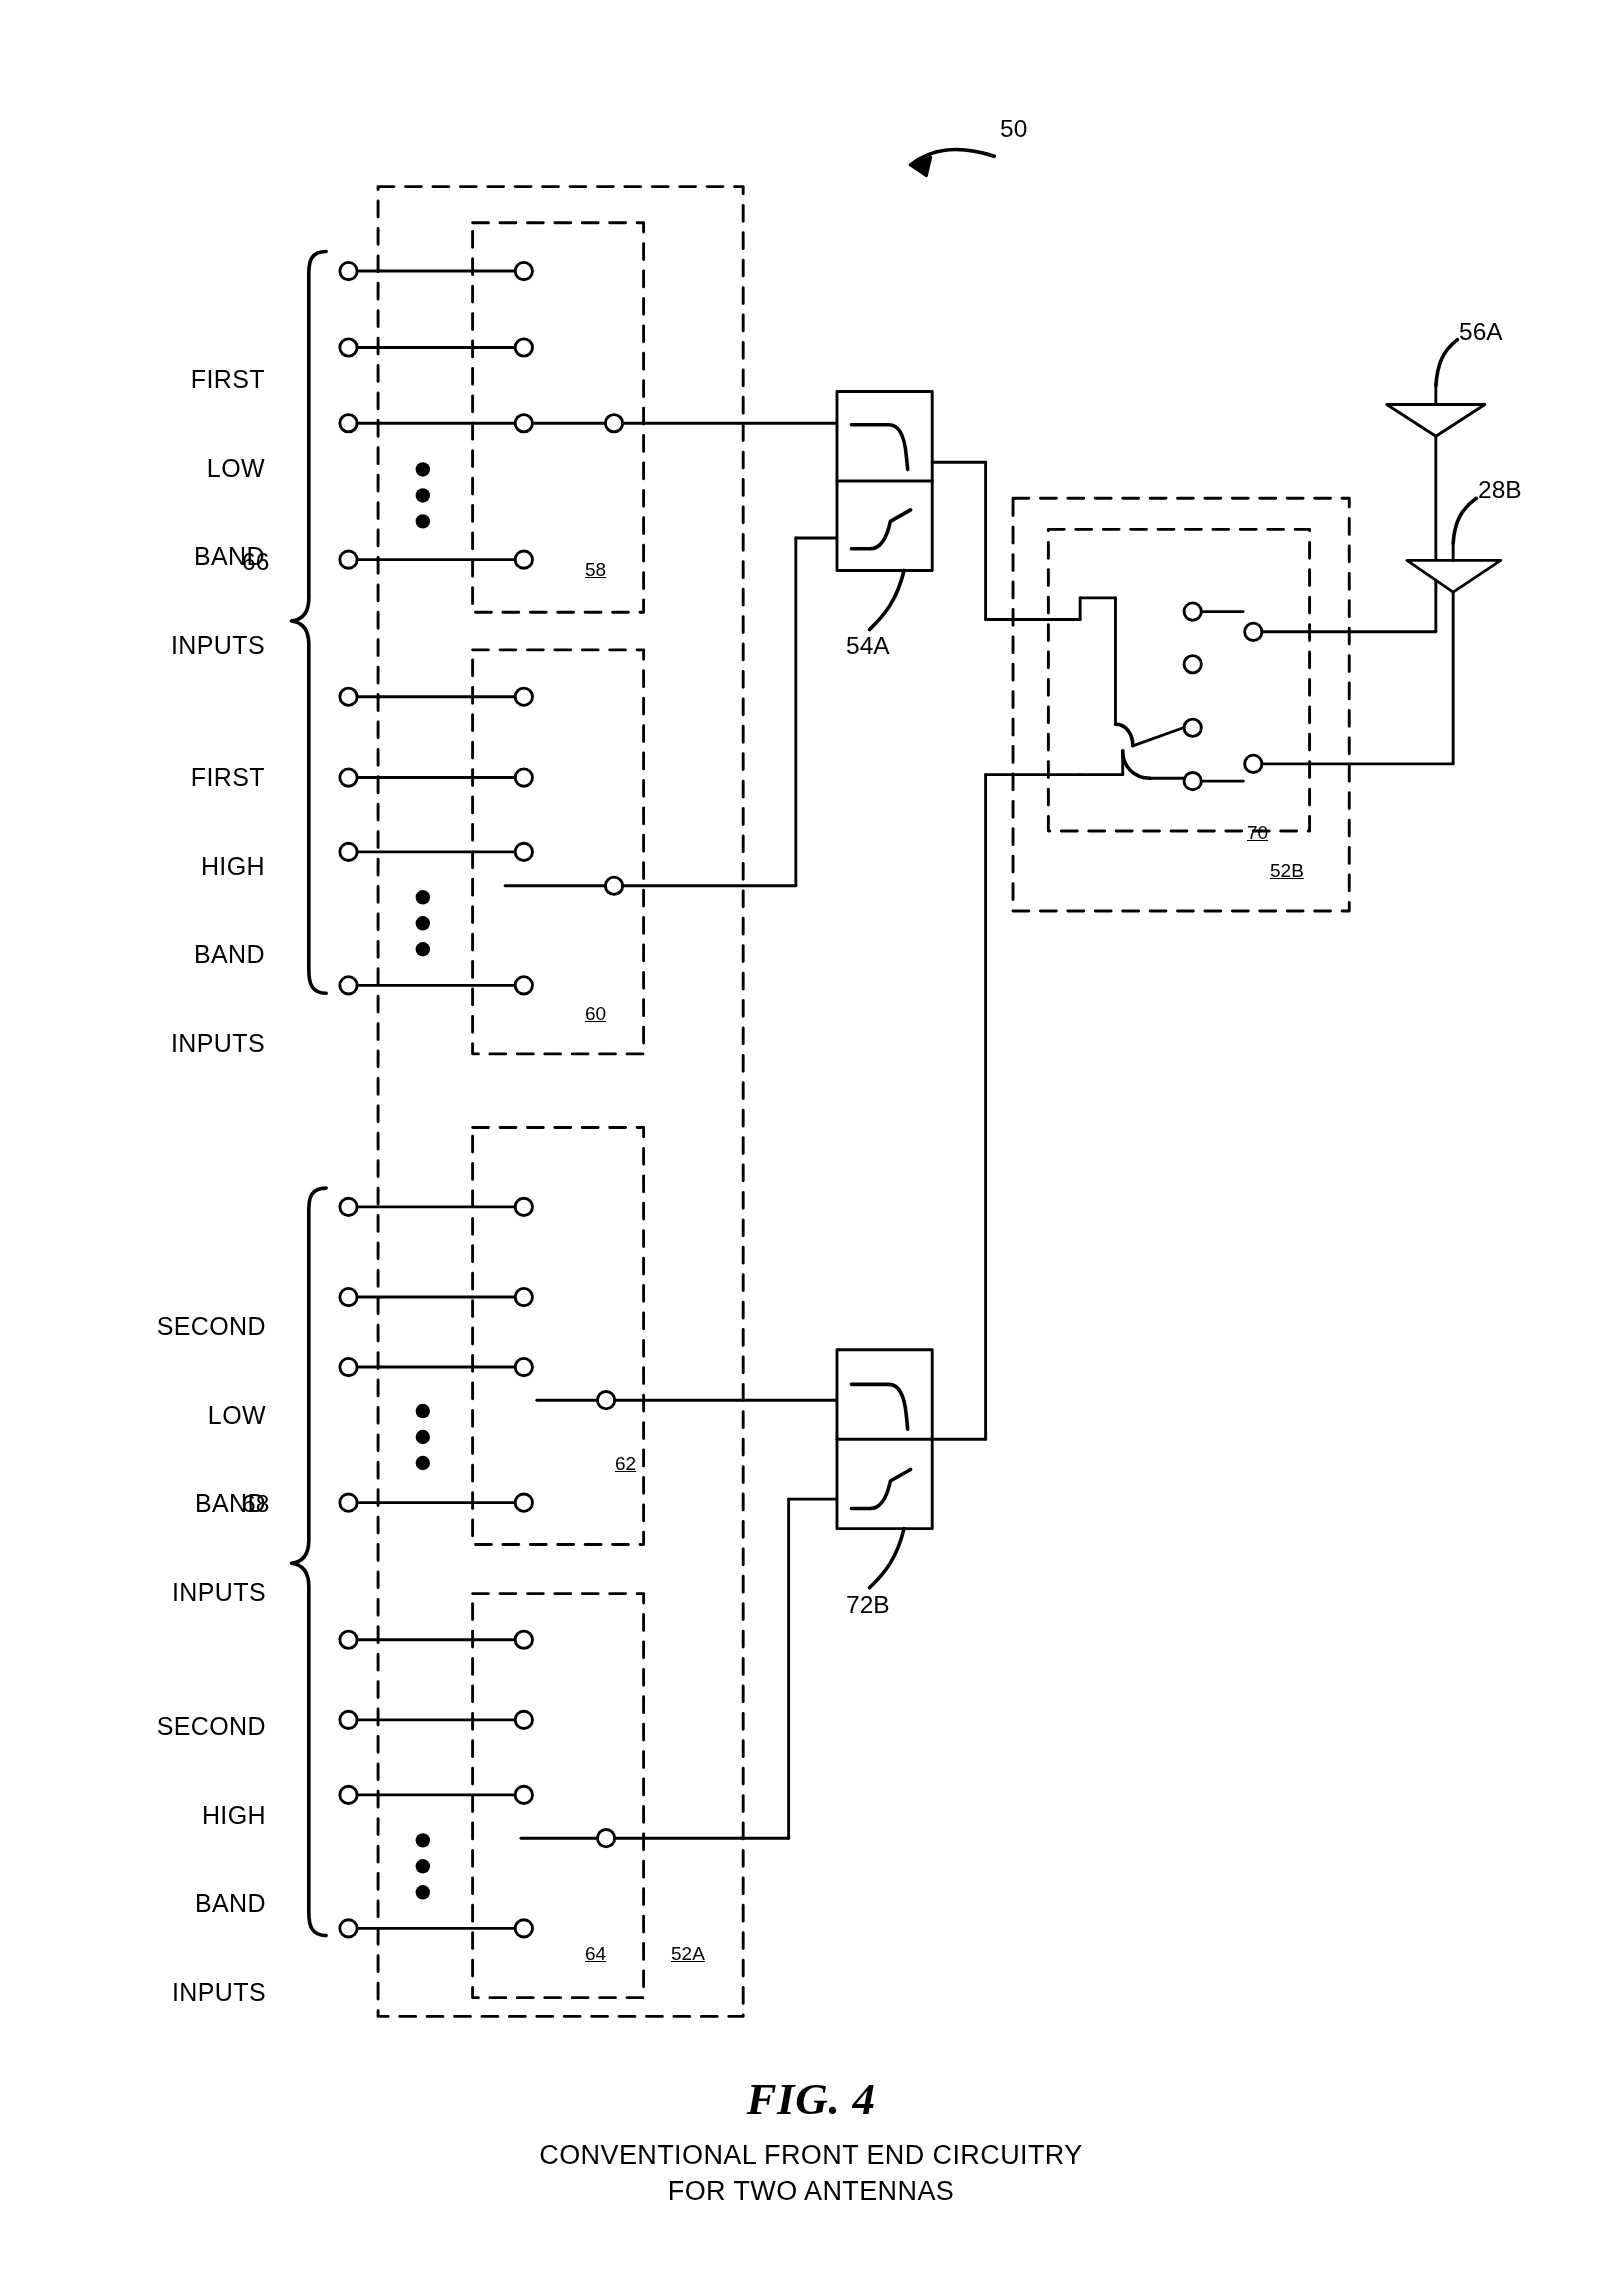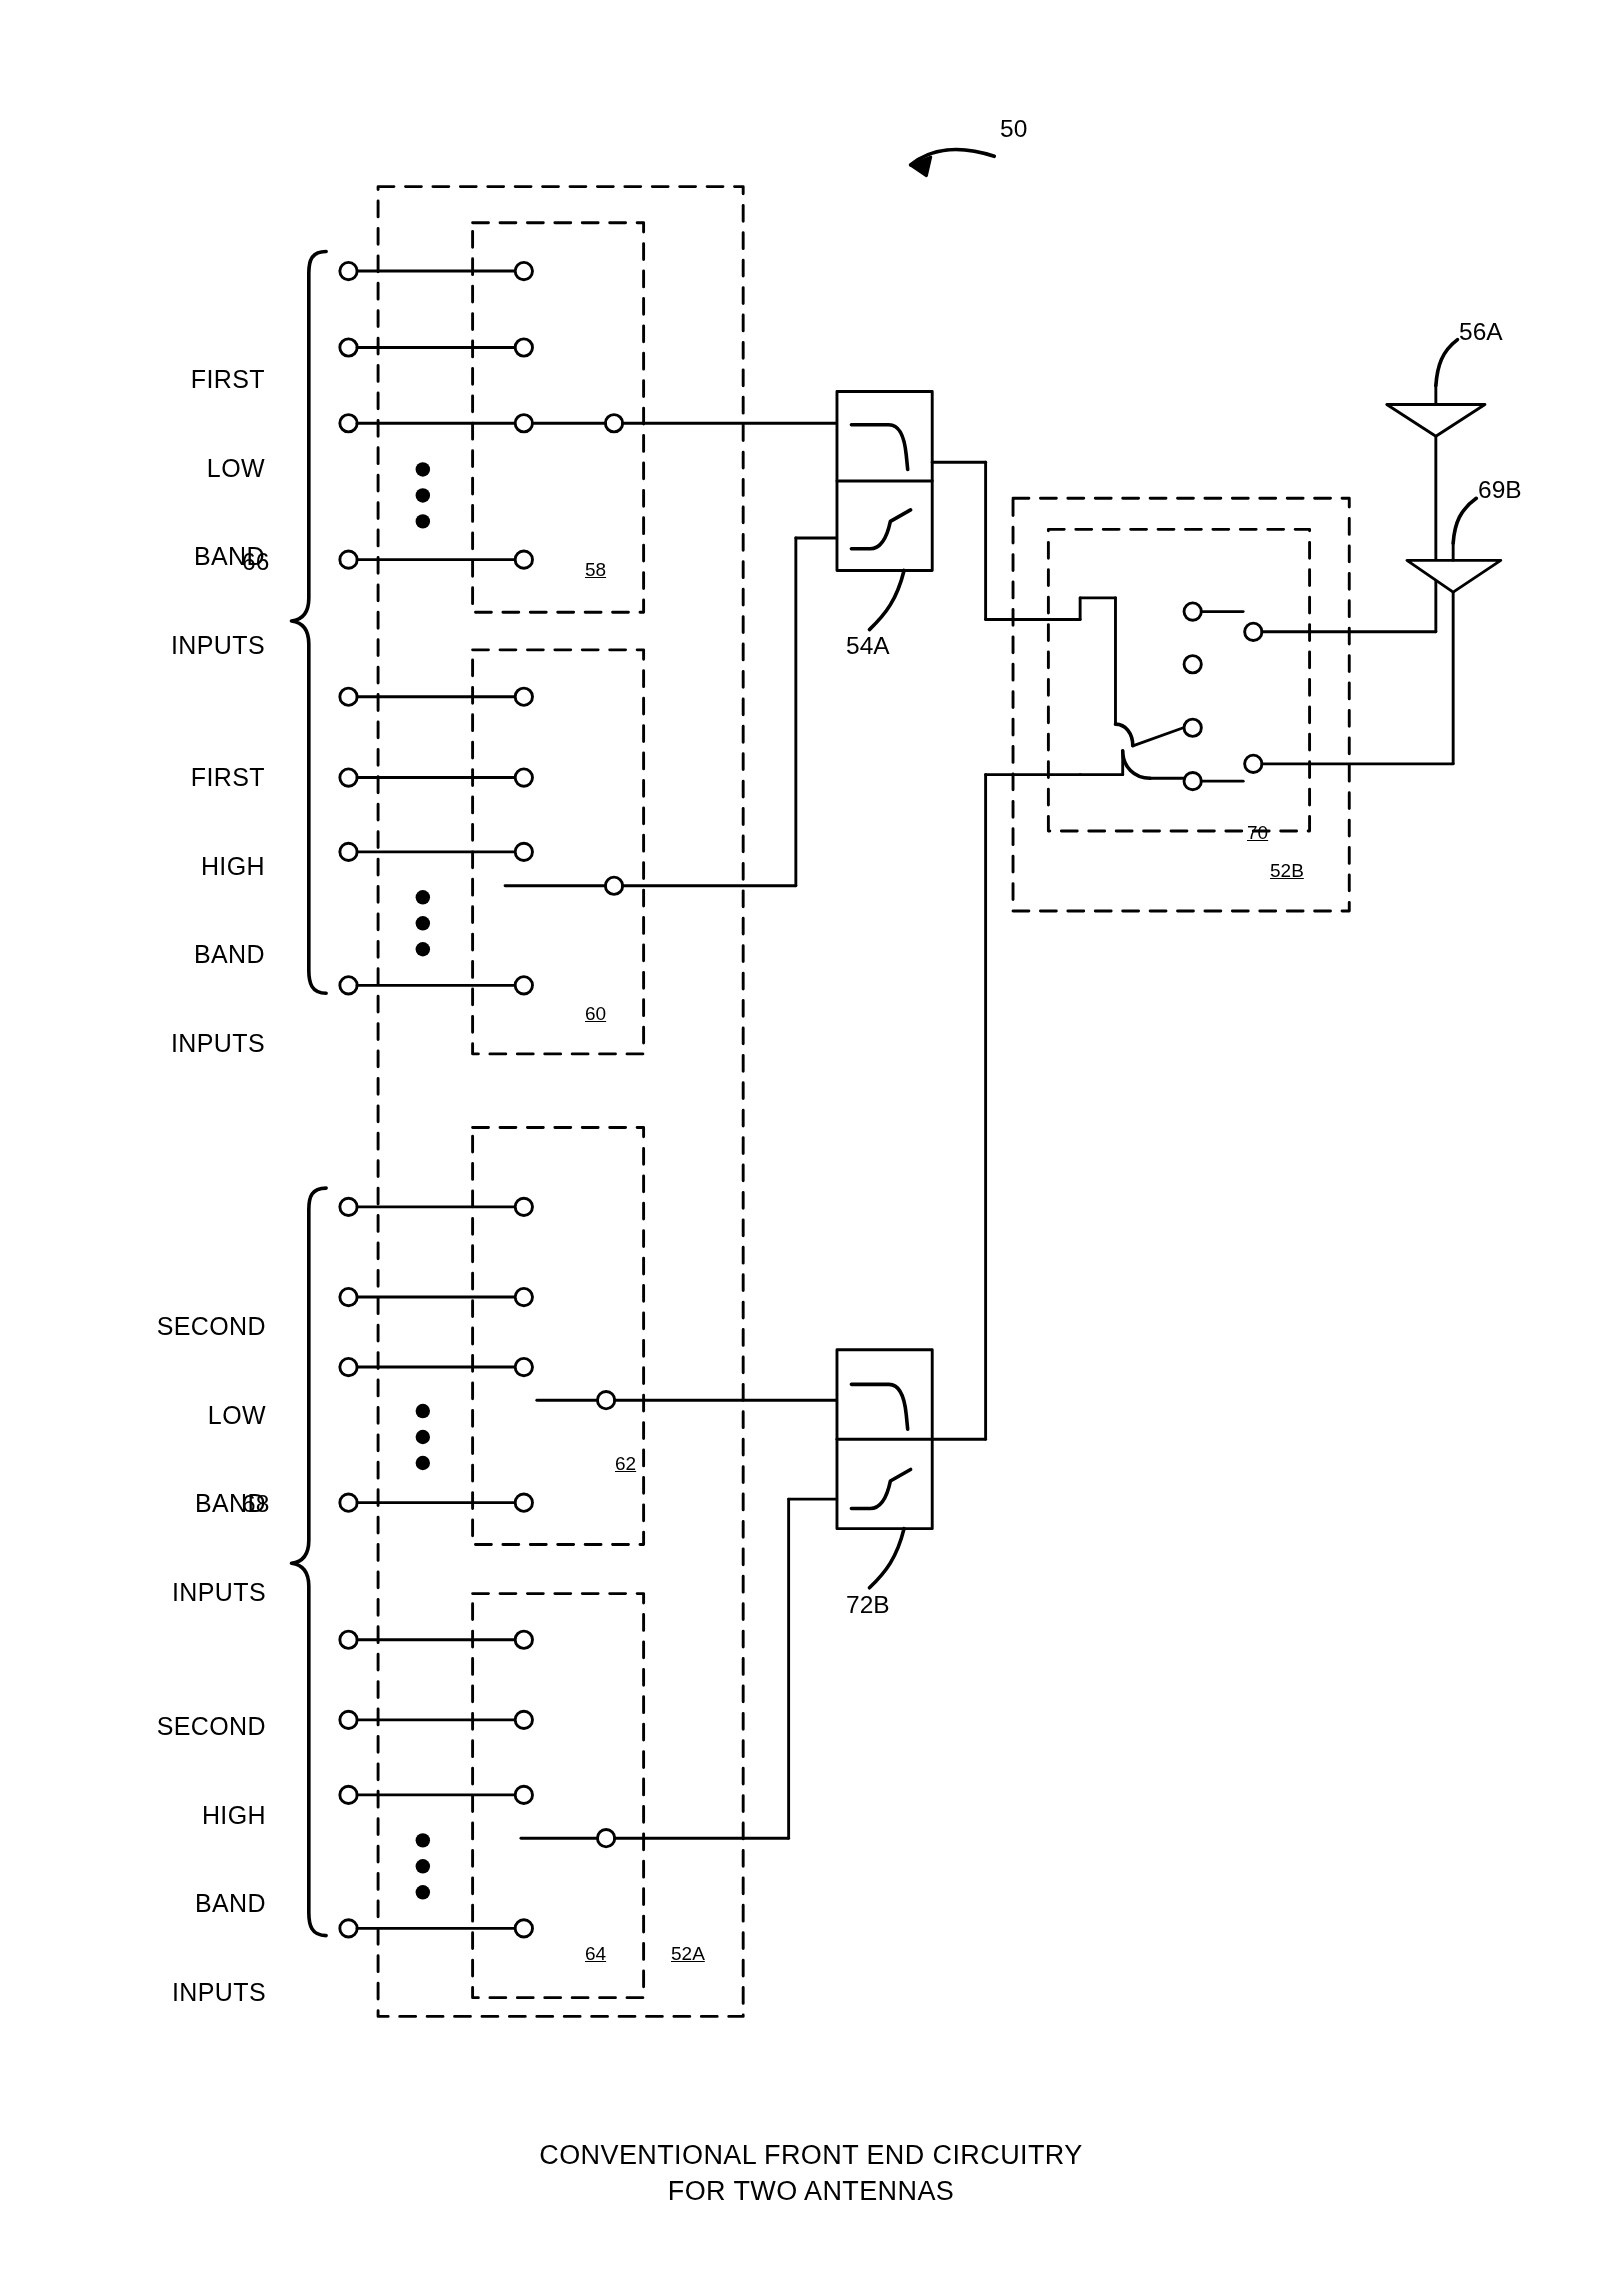--- a/index.html
+++ b/index.html
@@ -317,19 +317,20 @@
   <div class="lbl ref-u" style="left:585px; top:1943px;text-decoration:underline;">64</div>
 
   <div class="lbl ref-u" style="left:671px; top:1943px;">52A</div>
   <div class="lbl ref-u" style="left:1270px; top:860px;">52B</div>
   <div class="lbl ref-u" style="left:1247px; top:794px;margin-top:28px;">70</div>
 
   <div class="lbl ref" style="left:846px; top:632px;">54A</div>
   <div class="lbl ref" style="left:846px; top:1591px;">72B</div>
 
   <div class="lbl ref" style="left:1459px; top:318px;">56A</div>
-  <div class="lbl ref" style="left:1478px; top:476px;">69B</div>
-
+  <div class="lbl ref" style="left:1478px; top:476px;">28B</div>
+
+  <div class="figtitle" style="top:2073px;">FIG. 4</div>
   <div class="figcap" style="top:2138px;">CONVENTIONAL FRONT END CIRCUITRY</div>
   <div class="figcap" style="top:2174px;">FOR TWO ANTENNAS</div>
 
 </div>
 
 
 </body></html>

